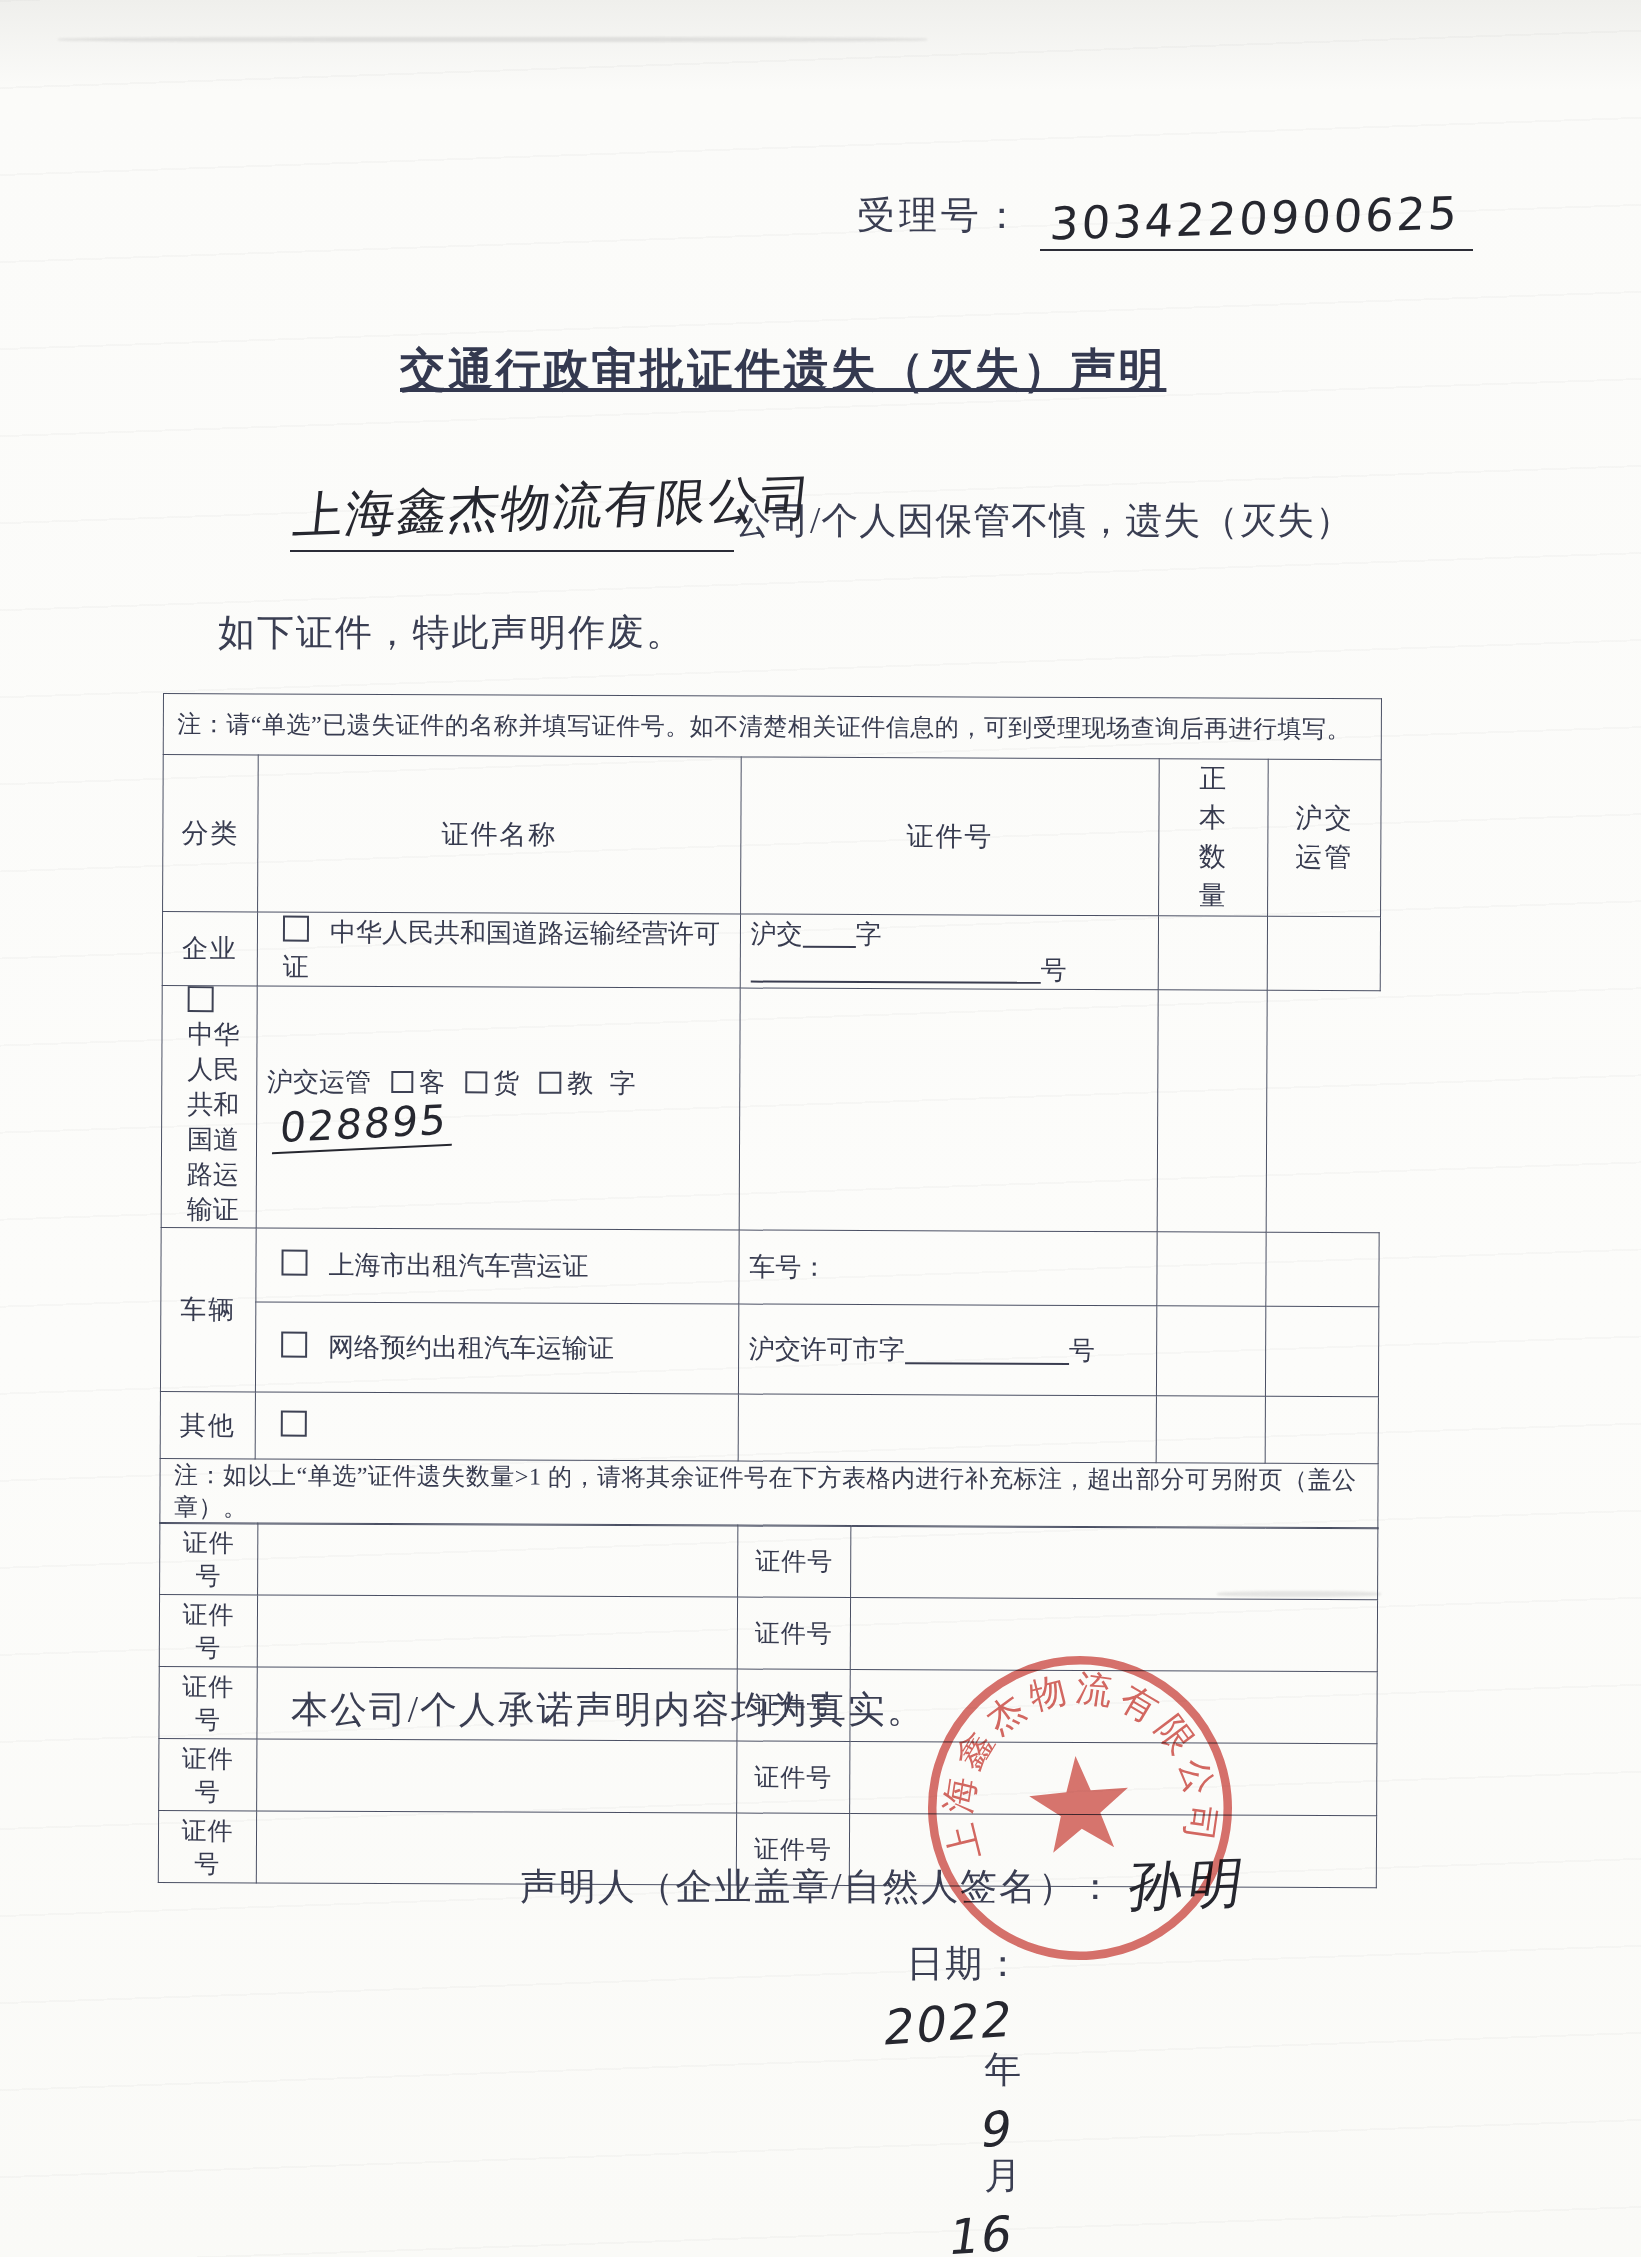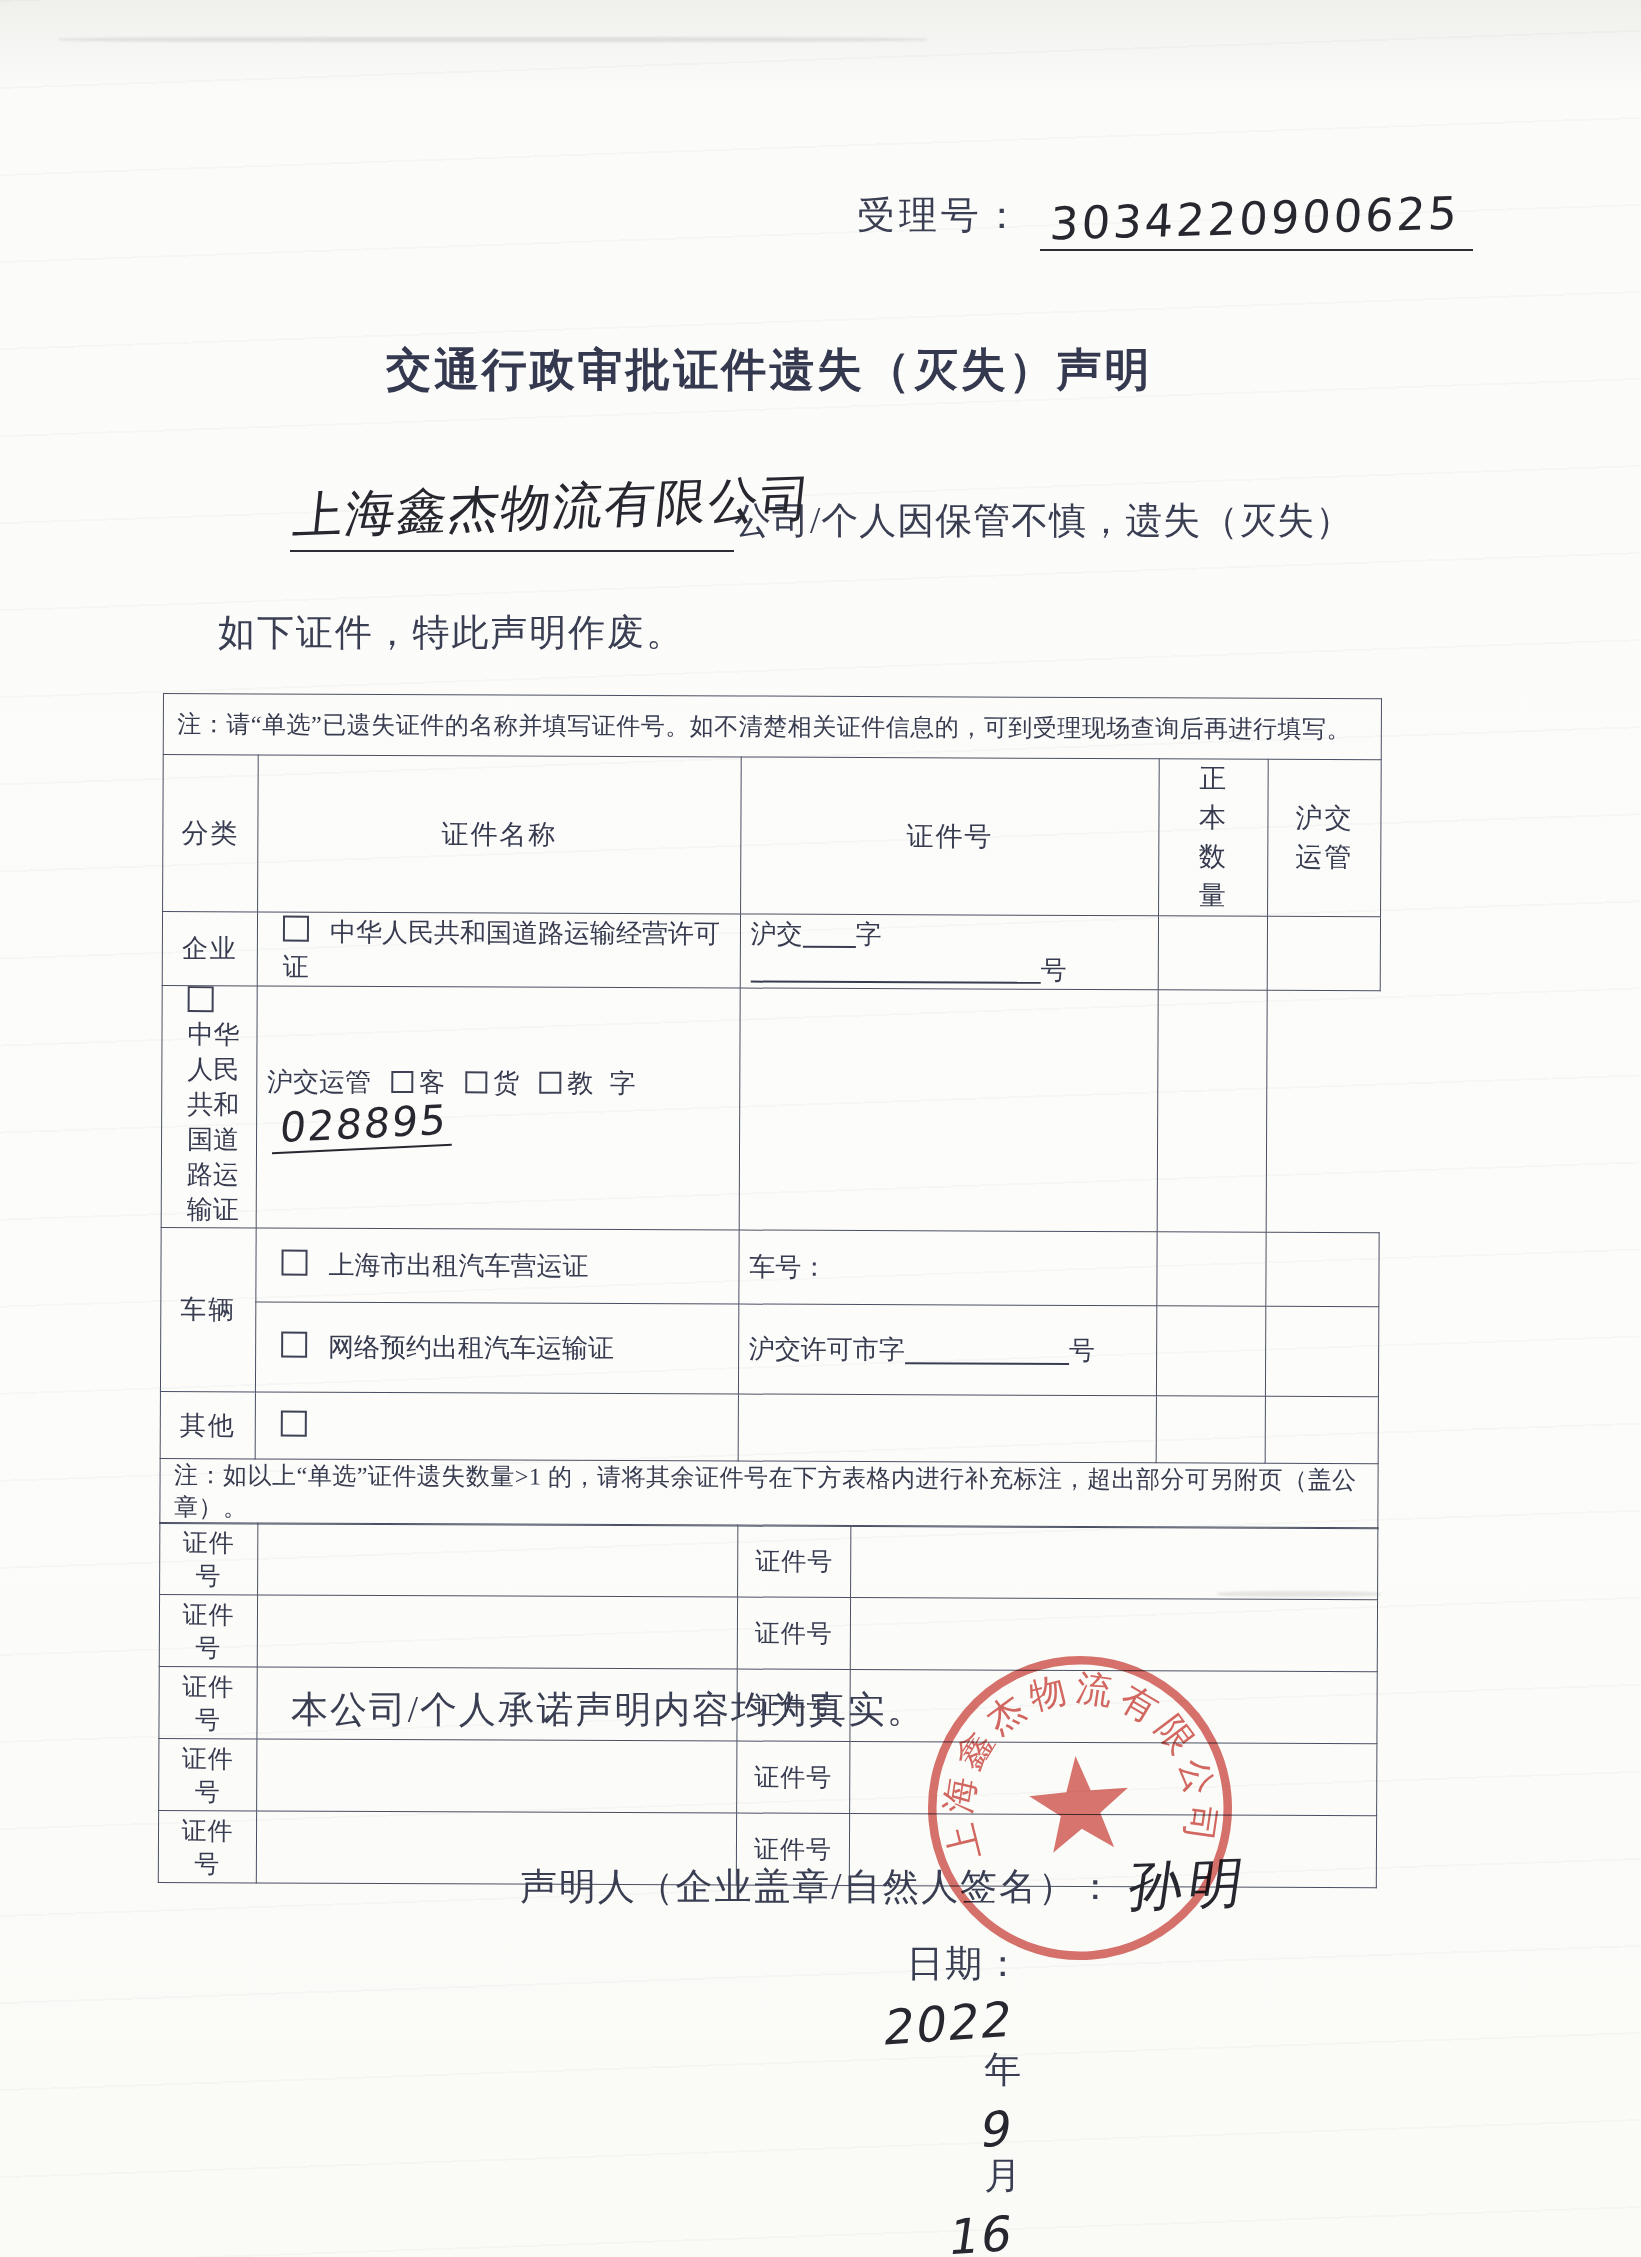--- a/index.html
+++ b/index.html
@@ -16,21 +16,21 @@
   .printed{color:#3a3e52;}
   .hand{font-family:"DejaVu Sans","Liberation Sans",sans-serif;color:#26272f;display:inline-block;}
 
   
   .accept-row{position:absolute;left:857px;top:154px;display:flex;align-items:flex-end;margin-top:36px;}
   .accept-label{font-size:38px;letter-spacing:3.9px;padding-bottom:9.7px;}
   .accept-number-box{margin-left:15.4px;border-bottom:2.9px solid #2c2d37;padding:0 13.5px 3.9px 9.7px;}
   .accept-number{font-size:45px;letter-spacing:2.9px;transform:rotate(-1.5deg) skewX(-5deg);}
 
   
-  .doc-title{position:absolute;left:386px;top:340px;font-size:45px;font-weight:bold;letter-spacing:2.9px;color:#343950;}
+  .doc-title{position:absolute;left:400px;top:340px;font-size:45px;font-weight:bold;letter-spacing:2.9px;color:#343950;text-decoration:underline;}
 
   
   .intro-line1{position:absolute;left:290px;top:483px;display:flex;align-items:flex-end;white-space:nowrap;}
   .company-box{width:444px;border-bottom:2.9px solid #2c2d37;text-align:center;}
   .company-hand{font-size:50px;letter-spacing:1.9px;transform:rotate(-2deg) skewX(-8deg);transform-origin:left bottom;white-space:nowrap;}
   .intro-after{font-size:37px;padding-bottom:5.8px;letter-spacing:1px;}
   .intro-line2{position:absolute;left:218px;top:608px;font-size:37px;letter-spacing:1.9px;}
 
   
   .tables{position:absolute;left:163px;top:693px;width:1218px;transform:rotate(0.25deg);transform-origin:left top;}

